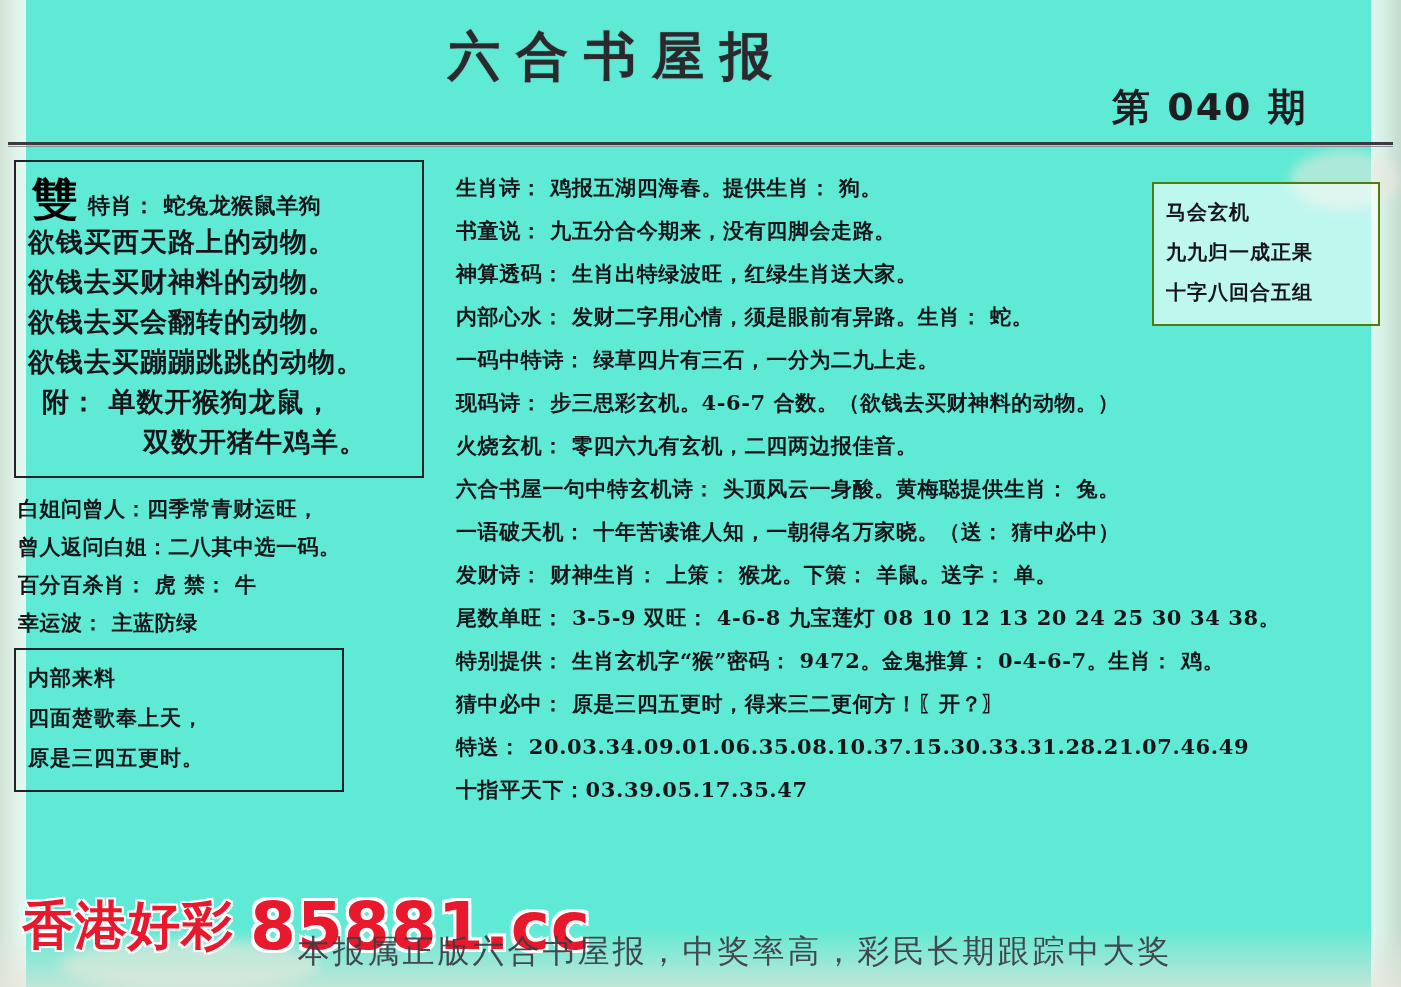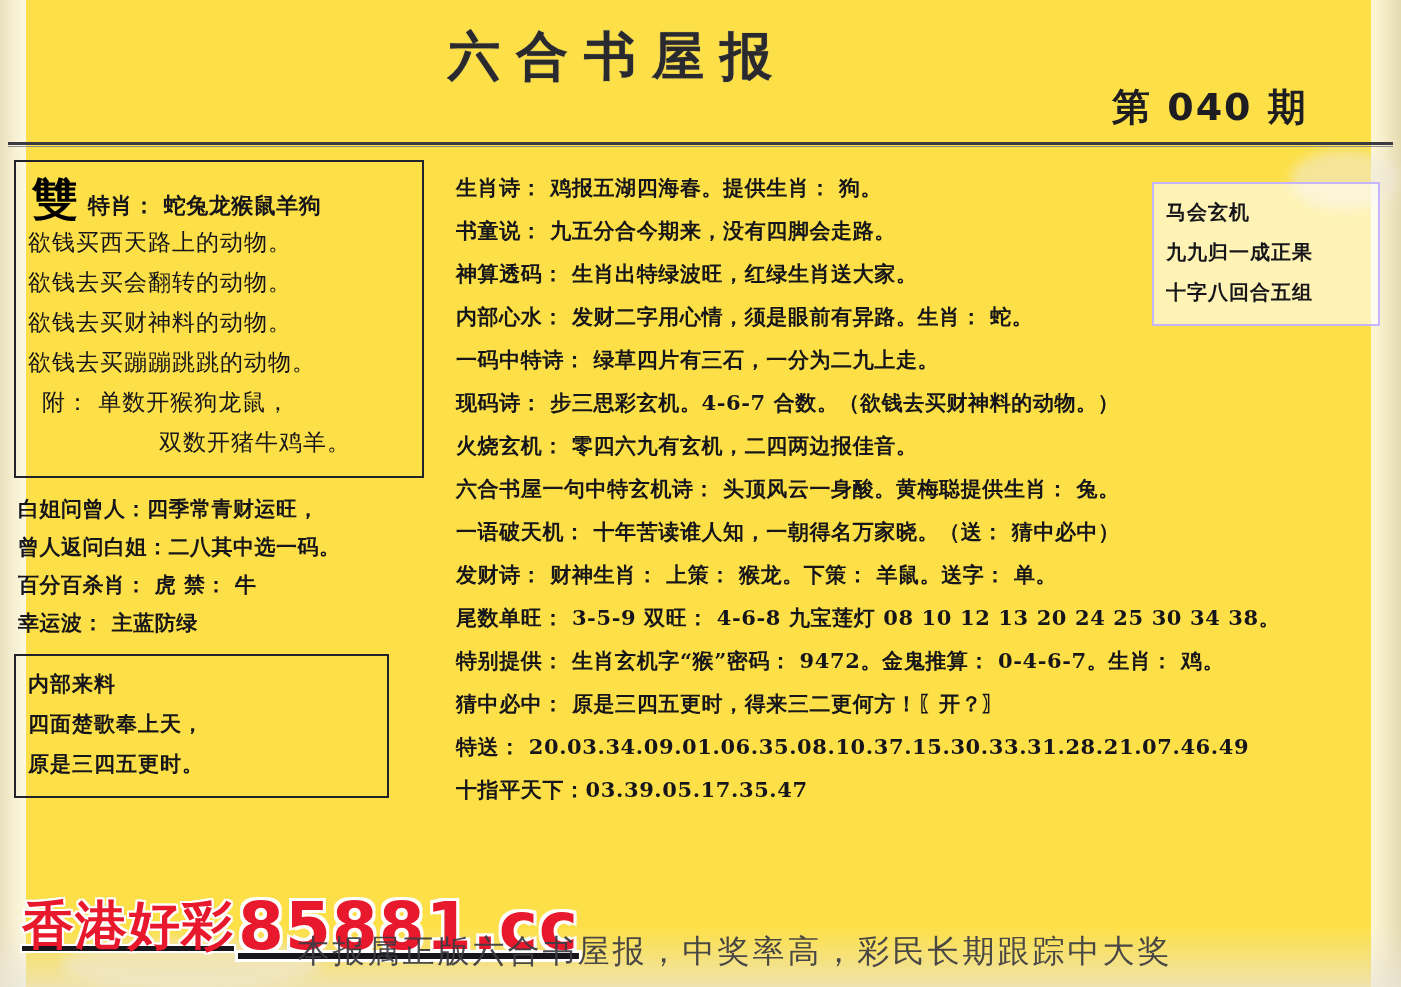--- a/index.html
+++ b/index.html
@@ -11,21 +11,21 @@
     height: 987px;
     background: #ffffff;
     font-family: "DejaVu Serif", "Liberation Serif", serif;
     color: #15151a;
     overflow: hidden;
     position: relative;
   }
   .page {
     position: absolute;
     inset: 0;
-    background: #fde047;
+    background: #5eead4;
   }
   
   .paper-tint-left {
     position: absolute;
     left: 0; top: 0;
     width: 26px; height: 987px;
     background: linear-gradient(90deg,#e7e1d6 0%, #f6f3ec 60%, #fdfdfb 100%);
     opacity: .85;
   }
   .paper-tint-right {
@@ -118,47 +118,47 @@
     padding: 2px 2px 0 4px;
   }
   .tehxiao {
     font-size: 22px;
     line-height: 30px;
     font-weight: bold;
     padding-top: 16px;
     letter-spacing: .5px;
   }
   .left-line {
-    font-size: 23px;
+    font-size: 27px;
     line-height: 40px;
     letter-spacing: 1px;
-    font-weight: 400;
+    font-weight: 700;
   }
   .left-line.indent {
     text-indent: 14px;
   }
   .left-line.indent2 {
     text-indent: 70px;
     text-align: center;
   }
 
   .sub-lines {
     margin-top: 12px;
     padding-left: 4px;
   }
   .sub-line {
     font-size: 21px;
     line-height: 38px;
     font-weight: 600;
     letter-spacing: .5px;
   }
   .box-inner {
-    margin-top: 12px;
+    margin-top: 6px;
     border: 2px solid #22222a;
-    width: 375px;
+    width: 330px;
     padding: 8px 6px 12px 12px;
     box-sizing: border-box;
   }
   .box-inner .t {
     font-size: 21px;
     line-height: 40px;
     font-weight: 600;
     letter-spacing: 1px;
   }
 
@@ -177,21 +177,21 @@
     font-weight: 600;
     white-space: nowrap;
   }
 
   
   .box-right {
     position: absolute;
     left: 1152px;
     top: 182px;
     width: 228px;
-    border: 2px solid #c4b5fd;
+    border: 2px solid #4d7c0f;
     padding: 8px 10px 12px 12px;
     box-sizing: border-box;
     background: rgba(255,255,255,.6);
   }
   .box-right .t {
     font-size: 20px;
     line-height: 40px;
     font-weight: 600;
     letter-spacing: 1px;
     white-space: nowrap;
@@ -199,23 +199,22 @@
 
   
   .watermark {
     position: absolute;
     left: 22px;
     top: 890px;
     width: 900px;
     height: 72px;
     display: flex;
     align-items: center;
-    gap: 4px;
+    gap: 16px;
     pointer-events: none;
-    text-decoration: underline;
   }
   .wm-cn {
     font-family: "DejaVu Sans", "Liberation Sans", sans-serif;
     font-weight: bold;
     font-size: 52px;
     color: #e8192c;
     text-shadow:
        2px 0 0 #ffffff, -2px 0 0 #ffffff,
        0 2px 0 #ffffff, 0 -2px 0 #ffffff,
        2px 2px 0 #ffffff, -2px -2px 0 #ffffff,
@@ -265,22 +264,22 @@
   <div class="issue">第 040 期</div>
   <div class="rule-top"></div>
 
   <div class="left-col">
     <div class="box-main">
       <div class="big-char-row">
         <div class="big-char">雙</div>
         <div class="tehxiao">特肖： 蛇兔龙猴鼠羊狗</div>
       </div>
       <div class="left-line">欲钱买西天路上的动物。</div>
+      <div class="left-line">欲钱去买财神料的动物。</div>
       <div class="left-line">欲钱去买会翻转的动物。</div>
-      <div class="left-line">欲钱去买财神料的动物。</div>
       <div class="left-line">欲钱去买蹦蹦跳跳的动物。</div>
       <div class="left-line indent">附： 单数开猴狗龙鼠，</div>
       <div class="left-line indent2">双数开猪牛鸡羊。</div>
     </div>
 
     <div class="sub-lines">
       <div class="sub-line">白姐问曾人：四季常青财运旺，</div>
       <div class="sub-line">曾人返问白姐：二八其中选一码。</div>
       <div class="sub-line">百分百杀肖： 虎 禁： 牛</div>
       <div class="sub-line">幸运波： 主蓝防绿</div>

